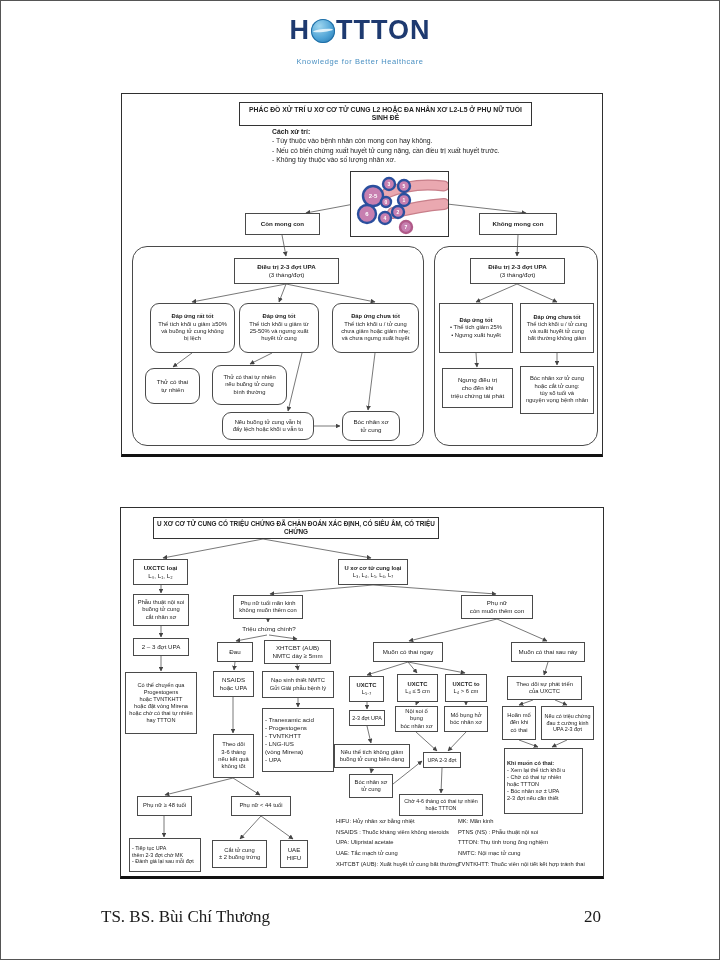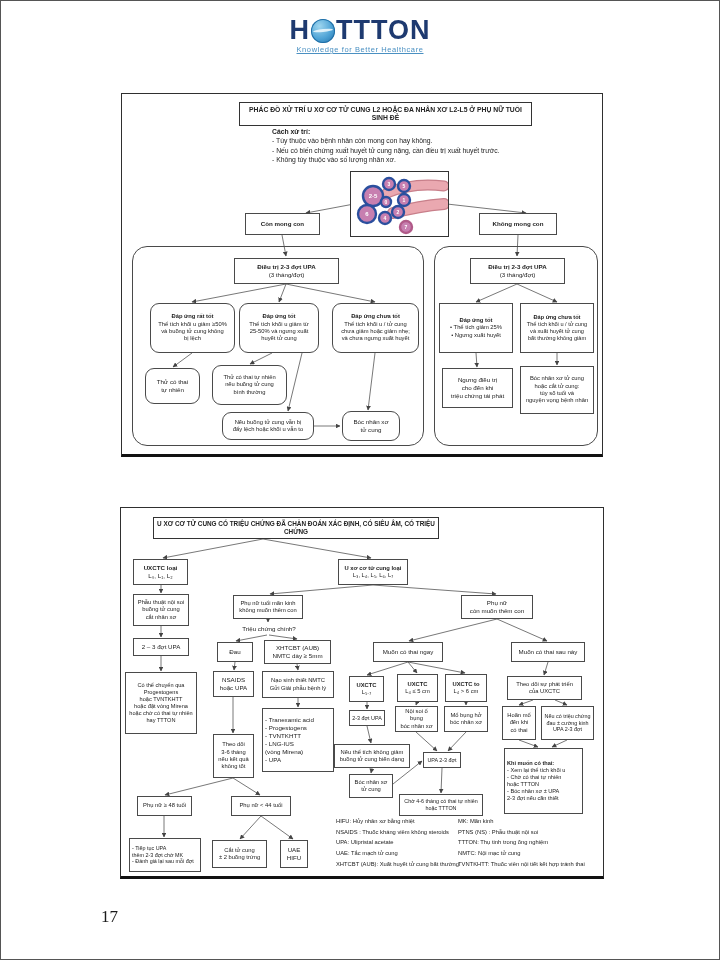--- a/index.html
+++ b/index.html
@@ -7,21 +7,21 @@
        font-family:"Liberation Sans",sans-serif;box-sizing:border-box;border:1px solid #555;overflow:hidden;}
   
   .logo-wrap{position:absolute;top:16px;left:0;width:100%;text-align:center;}
   .logo-row{display:inline-flex;align-items:center;gap:1px;}
   .logo-txt{font-size:27px;font-weight:bold;color:#1e3a70;letter-spacing:1px;line-height:1;}
   .globe{width:24px;height:24px;border-radius:50%;
          background:radial-gradient(circle at 35% 30%, #9fd6ef 0%, #4ea3d6 55%, #1f6ea6 100%);
          position:relative;display:inline-block;box-shadow:inset 0 0 0 1px #1f6ea6;}
   .globe::after{content:"";position:absolute;left:2px;right:2px;top:10px;height:3px;border-radius:50%;
          background:#eaf6fc;opacity:.9;transform:rotate(-6deg);}
-  .tagline{font-size:7.5px;color:#4a90c2;letter-spacing:.6px;margin-top:1px;text-decoration:underline;}
+  .tagline{font-size:7.5px;color:#4a90c2;letter-spacing:.6px;margin-top:13px;}
   
   .chart{position:absolute;background:#fff;border:1.2px solid #2f2f2f;border-bottom:3px solid #111;}
   #chart1{left:120px;top:92px;width:480px;height:360px;}
   #chart2{left:119px;top:506px;width:482px;height:368px;}
   .wires{position:absolute;left:0;top:0;width:100%;height:100%;pointer-events:none;}
   .wire{stroke:#555;stroke-width:.8;}
   .ctitle{position:absolute;border:1px solid #333;font-weight:bold;display:flex;align-items:center;
           justify-content:center;text-align:center;color:#222;background:#fff;padding:1px 3px;box-sizing:border-box;}
   #chart1 .ctitle{left:117px;top:8px;width:293px;height:24px;font-size:6.8px;line-height:1.2;}
   #chart2 .ctitle{left:32px;top:9px;width:286px;height:22px;font-size:6.4px;line-height:1.2;}
@@ -395,14 +395,15 @@
       <div class="nb">Cắt tử cung
 ± 2 buồng trứng</div>
     </div>
     <div class="node rect" style="left: 159px; top: 332px; width: 28px; height: 28px;">
       <div class="nb">UAE
 HIFU</div>
     </div>
   </div>
 
 <div class="footer">
-  <span>17</span>
+  <span>TS. BS. Bùi Chí Thương</span>
+  <span>20</span>
 </div>
 
 </body></html>

